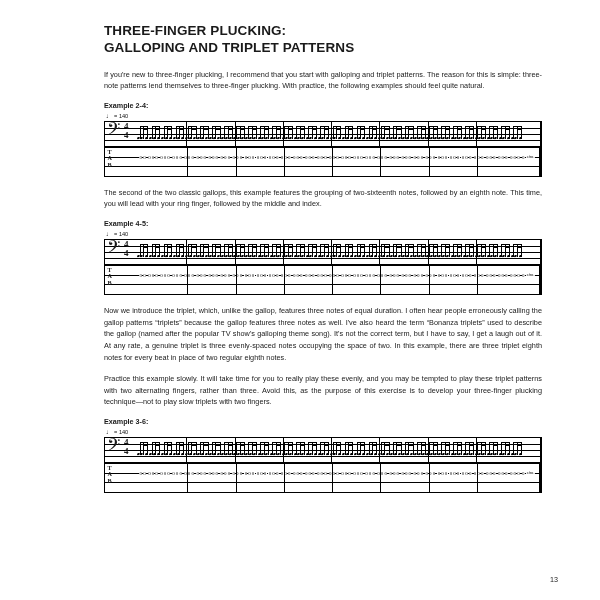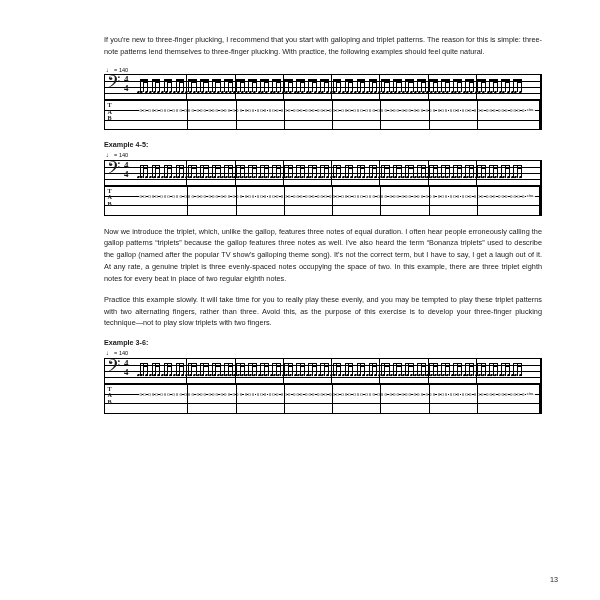--- a/index.html
+++ b/index.html
@@ -176,24 +176,27 @@
     font-size: 7.2px;
     color: #1a1a1a;
   }
 </style>
 </head>
 <body>
 
 <div class="page">
 
   <h1 class="title">
+    <span>THREE-FINGER PLUCKING:</span>
+    <span class="line2">GALLOPING AND TRIPLET PATTERNS</span>
   </h1>
 
   <p class="para">If you're new to three-finger plucking, I recommend that you start with galloping and triplet patterns. The reason for this is simple: three-note patterns lend themselves to three-finger plucking. With practice, the following examples should feel quite natural.</p>
 
+  <div class="ex-label">Example 2-4:</div>
   <div class="staffblock">
     <div class="system">
       <div class="tempo">
         <span class="note">♩</span>
         <span>= 140</span>
       </div>
       <div class="staff">
         <div class="ln l1"></div>
         <div class="ln l2"></div>
         <div class="ln l3"></div>
@@ -646,20 +649,21 @@
           <div class="barline" style="left: 227px;"></div>
           <div class="barline" style="left: 275.25px;"></div>
           <div class="barline" style="left: 323.5px;"></div>
           <div class="barline" style="left: 371.75px;"></div>
           <div class="endbar" style="right: 0px;"></div>
           <div class="tabnum" style="right: 6px; top: 6px; font-style: italic;">sim.</div>
         </div>
     </div>
   </div>
 
+  <p class="para">The second of the two classic gallops, this example features the grouping of two-sixteenth notes, followed by an eighth note. This time, you will lead with your ring finger, followed by the middle and index.</p>
 
   <div class="ex-label">Example 4-5:</div>
   <div class="staffblock">
     <div class="system">
       <div class="tempo">
         <span class="note">♩</span>
         <span>= 140</span>
       </div>
       <div class="staff">
         <div class="ln l1"></div>

